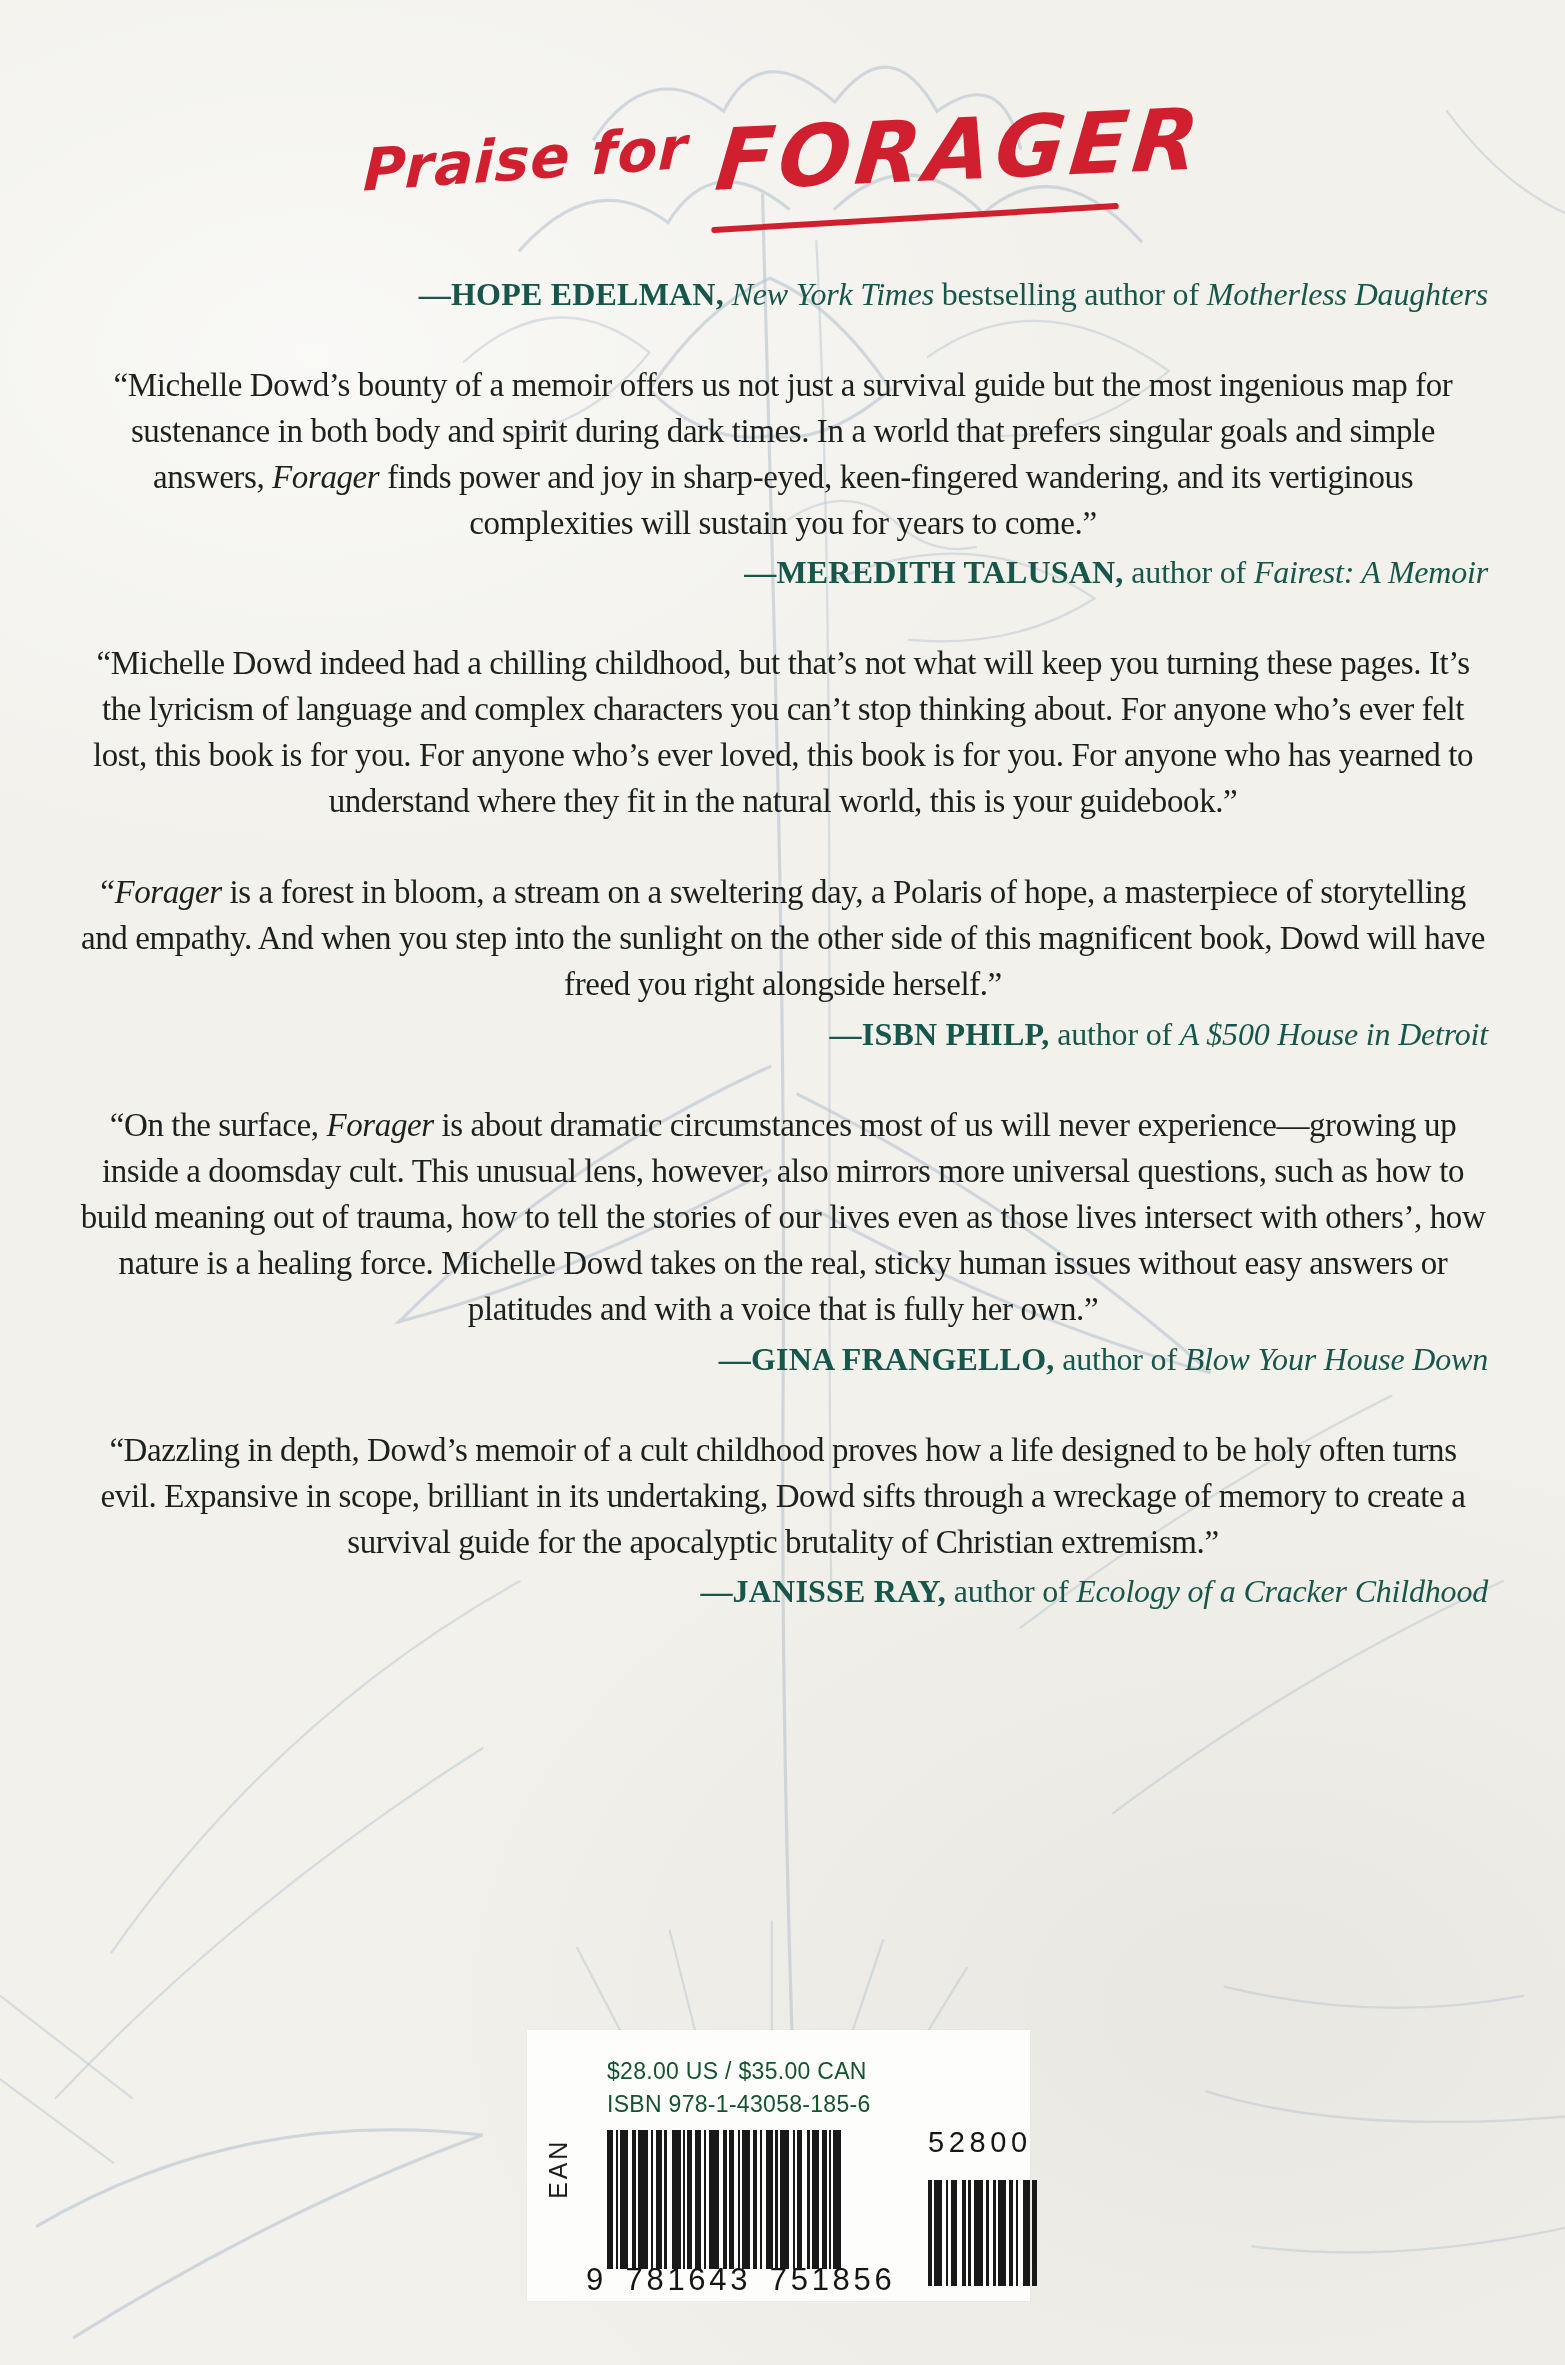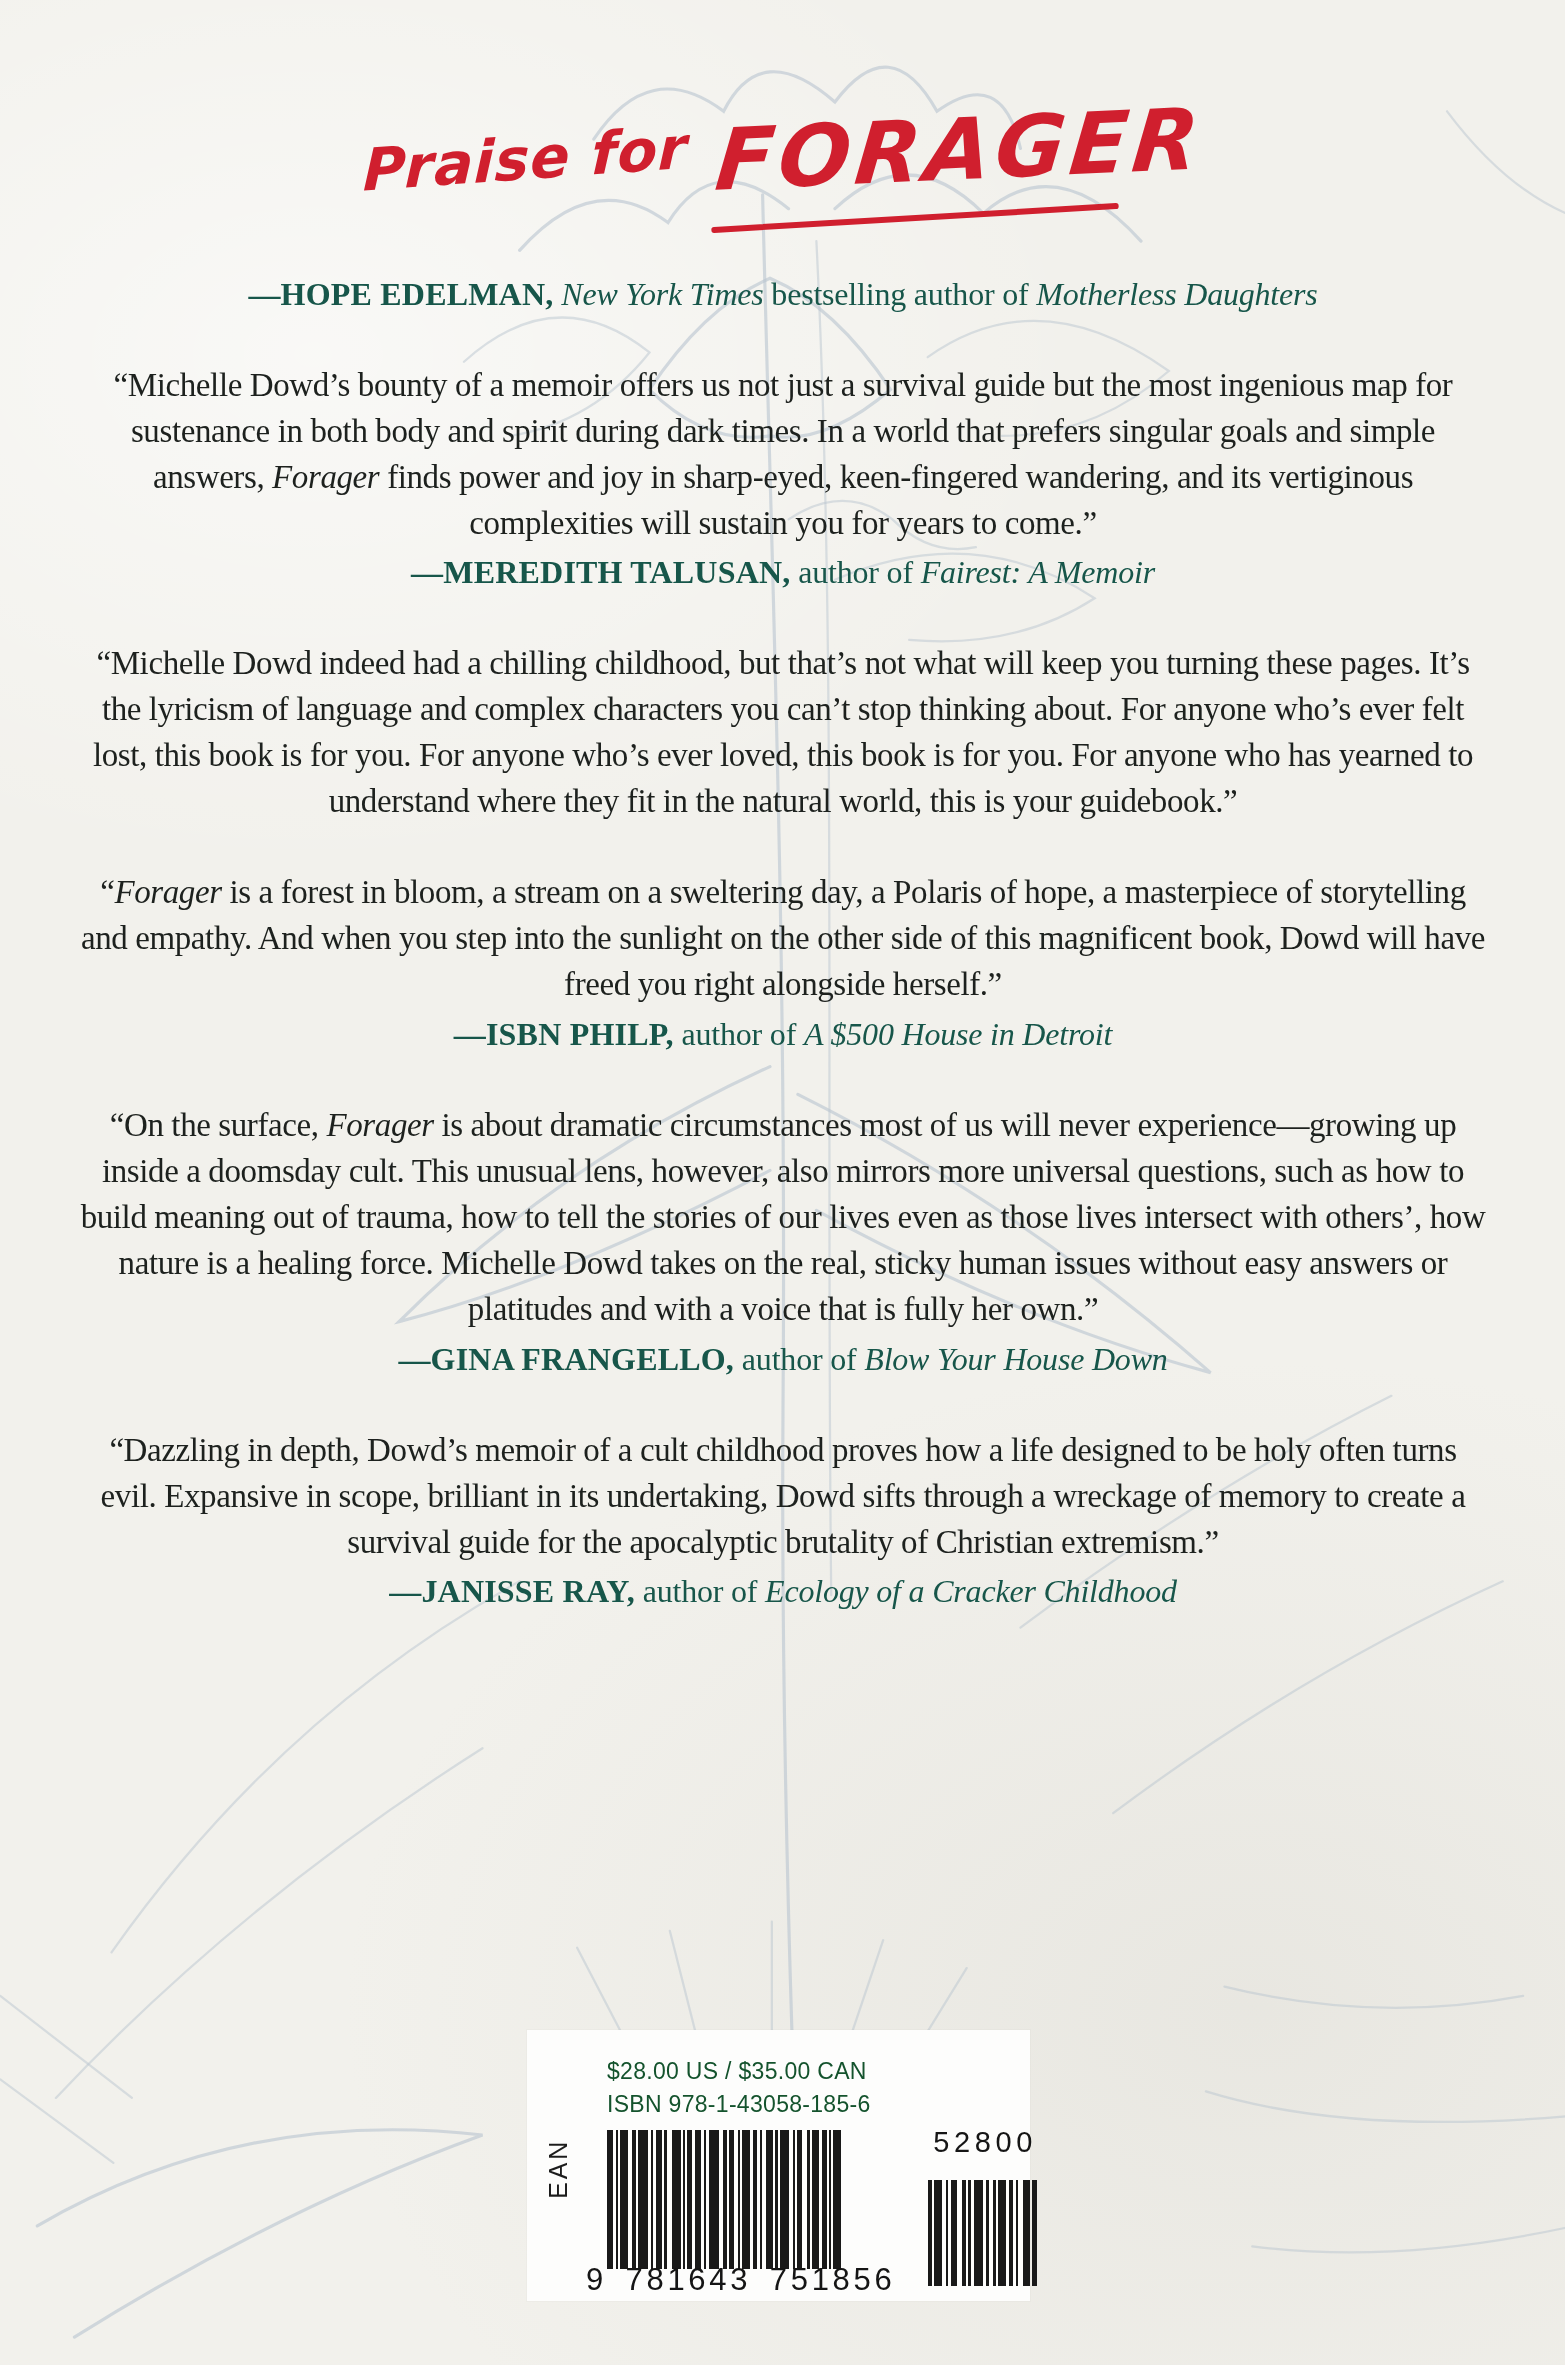--- a/index.html
+++ b/index.html
@@ -51,21 +51,21 @@
   figure.quote{margin:0;text-align:center;}
   .qtext{
     margin:0;color:var(--ink);
     font-size:33px;line-height:46px;letter-spacing:-0.4px;
     text-align:center;
   }
   figure.quote.large .qtext{font-size:43px;line-height:59px;}
   .attr{
     margin:3.7px 0 0 0;color:var(--green);
     font-size:32px;line-height:46px;letter-spacing:-0.2px;
-    text-align:center;
+    text-align:right;
   }
   .attr b{font-weight:bold;letter-spacing:0.2px;}
   .qtext i,.attr i{font-style:italic;}
 
   
   .barcode-box{
     position:absolute;left:527px;top:2030px;width:503px;height:271px;
     background:#fdfdfc;z-index:3;box-shadow:0 0 0 0.9px rgba(0,0,0,0.02);
   }
   .ean-label{
@@ -89,21 +89,21 @@
   .digits-row{
     position:absolute;left:59px;top:232px;width:297px;
     display:flex;align-items:flex-start;gap:9.3px;
     font-family:"Liberation Sans",sans-serif;font-size:31px;color:#151515;
     letter-spacing:3.7px;
   }
   .digits-row .guard{width:3.7px;height:33px;background:#191919;margin-top:1.9px;}
   .supplement{position:absolute;left:401px;top:96px;width:109px;}
   .supp-digits{
     font-family:"Liberation Sans",sans-serif;font-size:29px;color:#151515;
-    letter-spacing:4.6px;text-align:right;margin:0 0 21px 0;white-space:nowrap;
+    letter-spacing:4.6px;text-align:left;margin:0 0 21px 0;white-space:nowrap;
   }
   .bars-supp{display:flex;align-items:stretch;height:106px;}
 </style>
 </head>
 <body>
 
 <div class="page">
 
   <svg class="botanical" viewBox="0 0 1688 2550" width="1566" height="2365" aria-hidden="true">
     <path d="M640 150 Q700 60 780 120 Q820 40 900 110 Q960 30 1010 120 Q1080 70 1100 160"></path>

